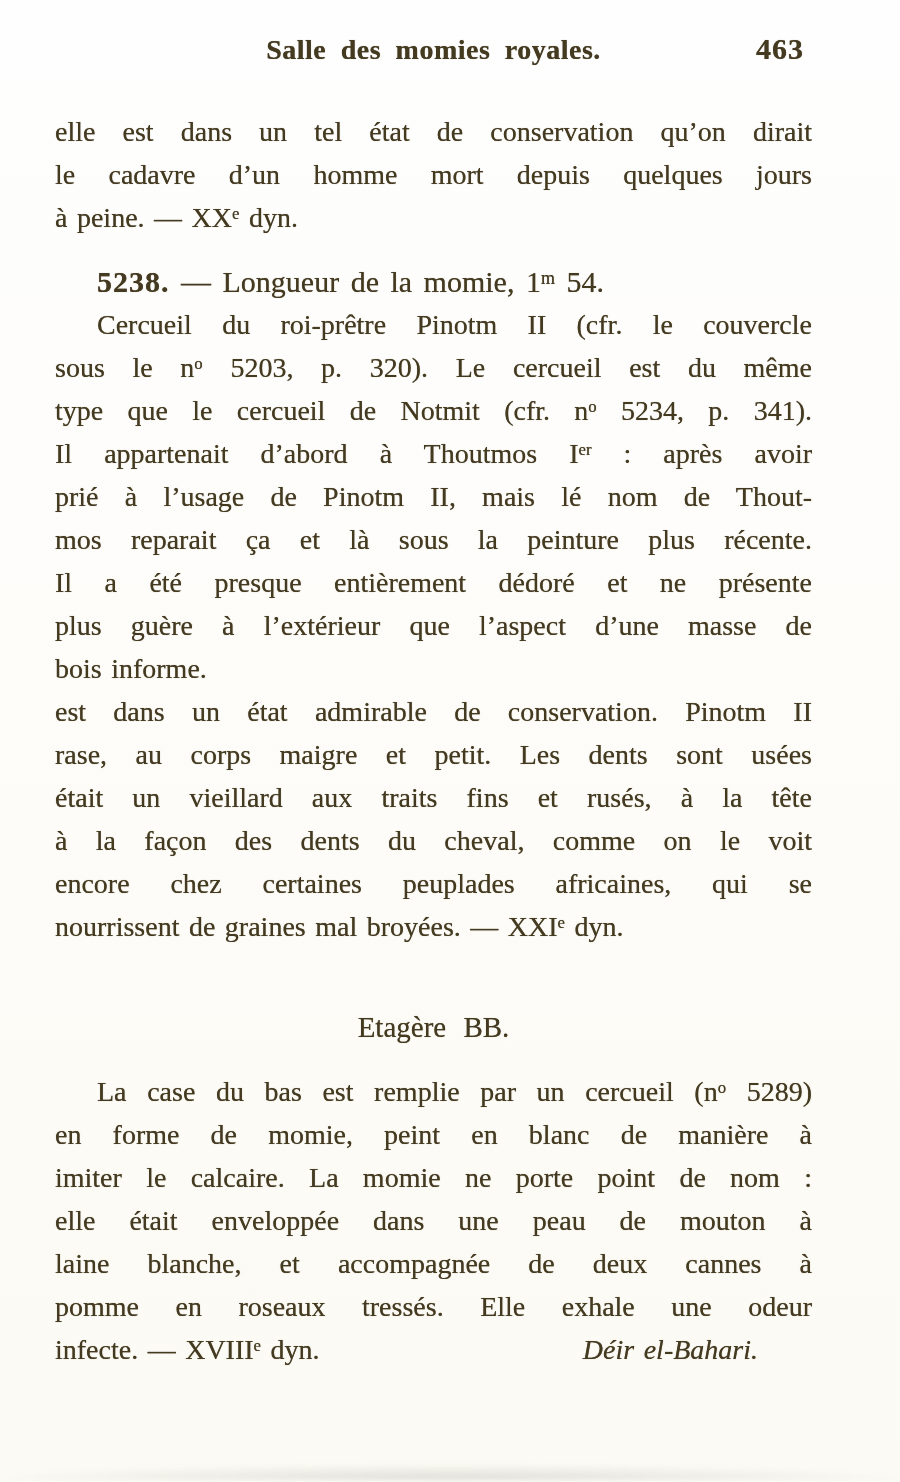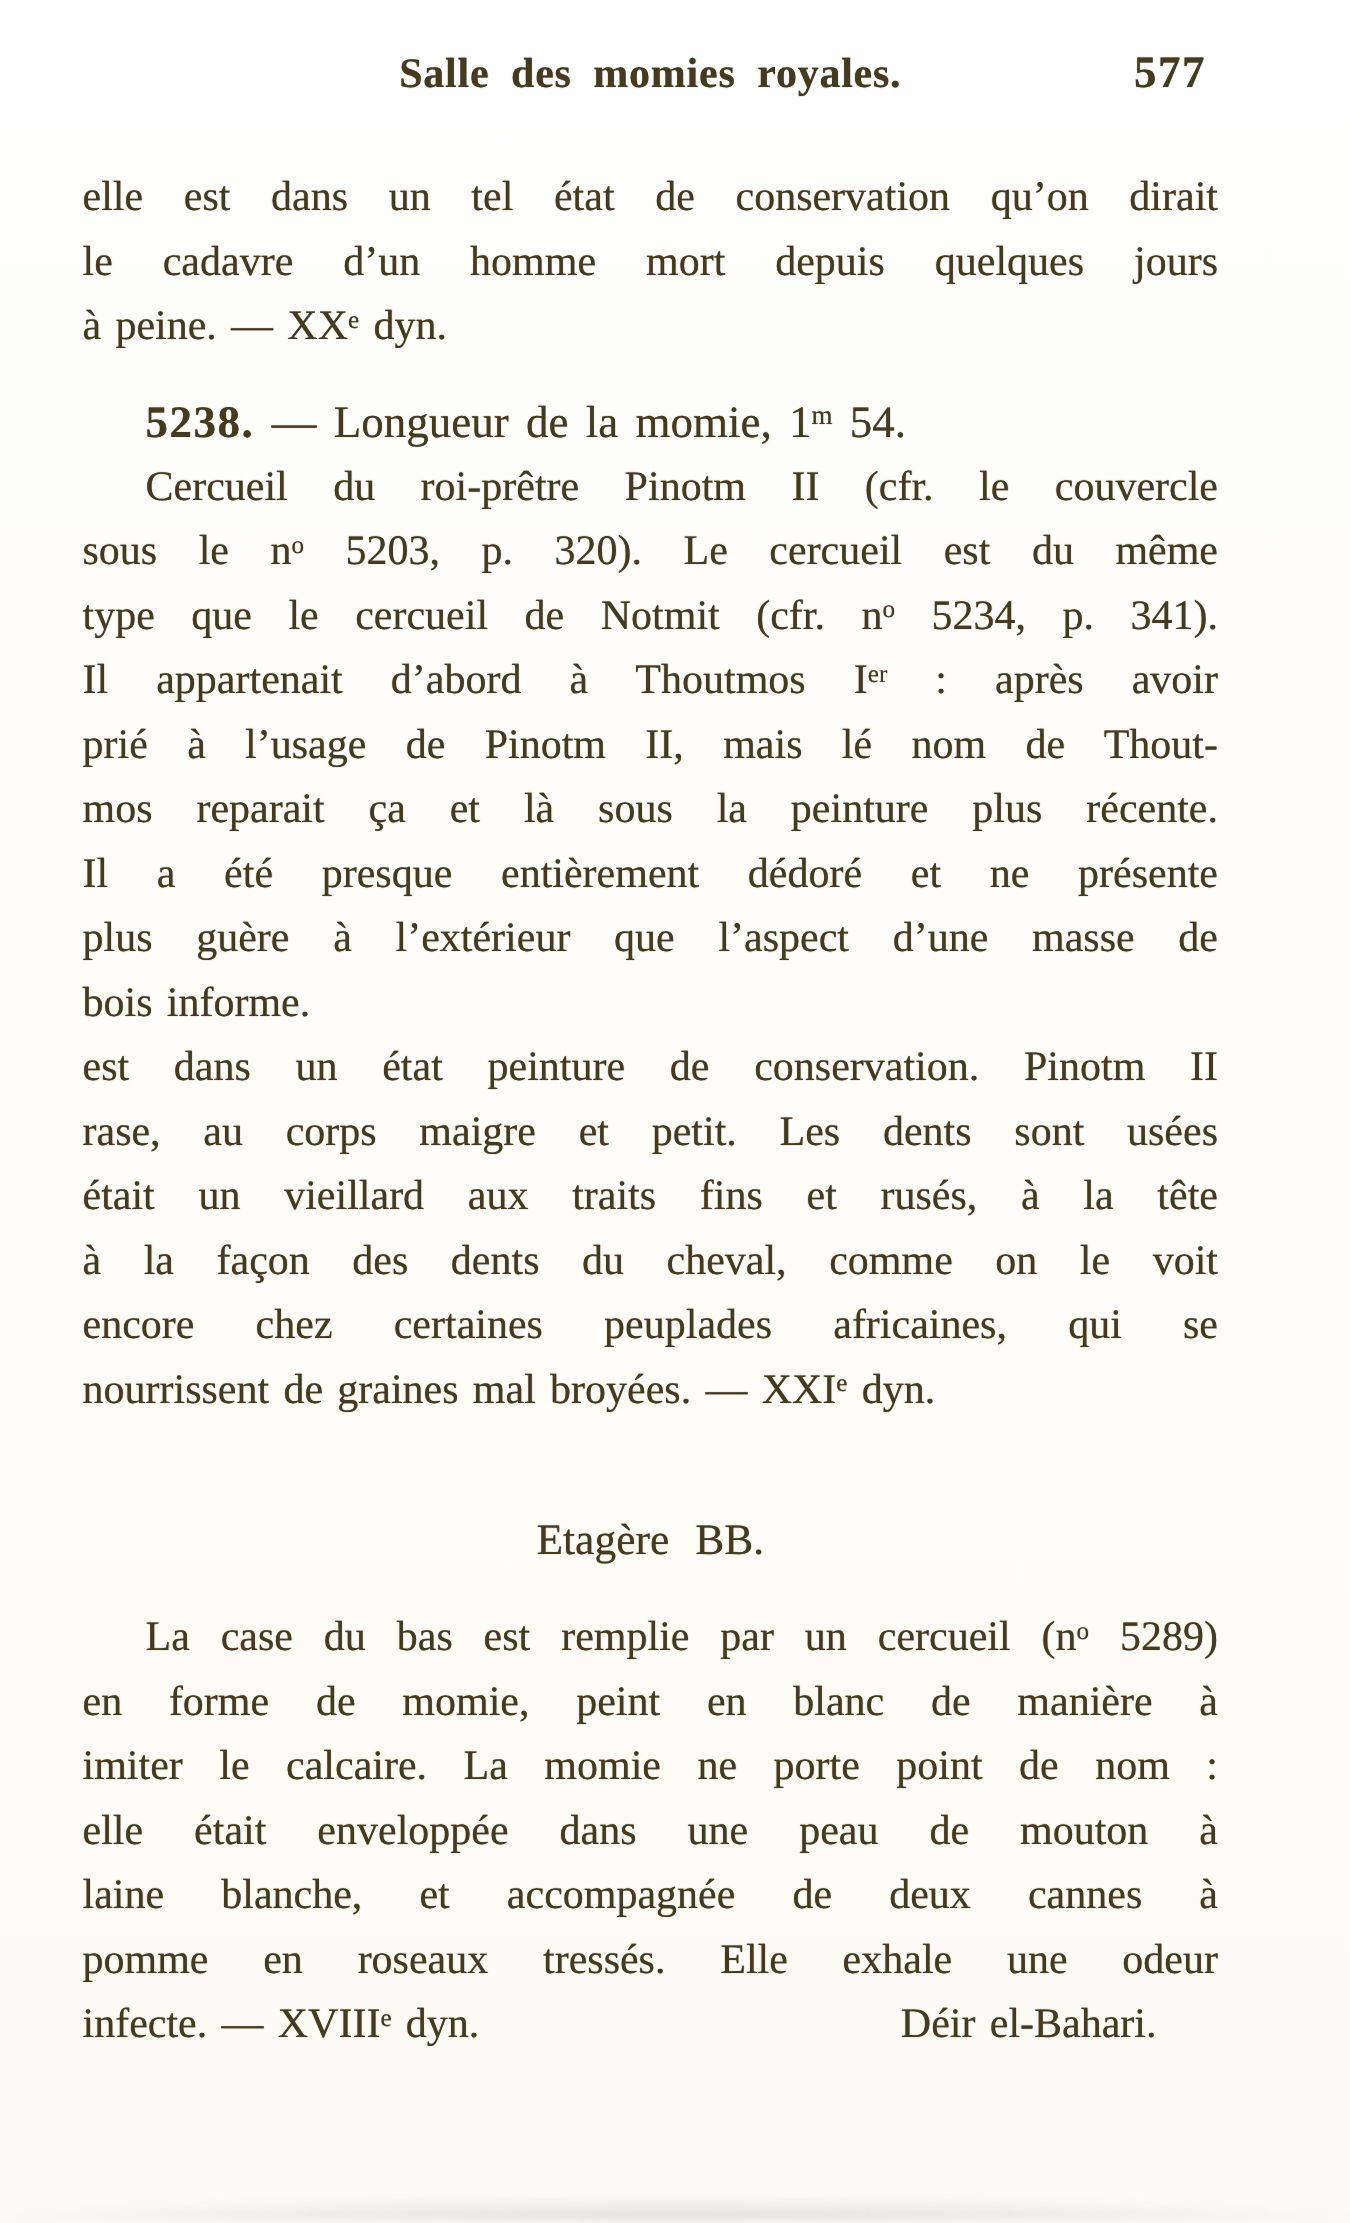--- a/index.html
+++ b/index.html
@@ -76,30 +76,31 @@
     font-size: 29px;
     word-spacing: 10px;
   }
   .line.split {
     display: flex;
     justify-content: space-between;
     text-align: left;
     text-align-last: left;
   }
   .line.split .italic {
-    margin-right: 41px;
+    font-style: italic;
+    margin-right: 54px;
   }
 </style>
 </head>
 <body>
 
 <div class="page">
   <div class="running-header">
     <div class="running-title">Salle des momies royales.</div>
-    <div class="page-number">577</div>
+    <div class="page-number">463</div>
   </div>
   <div class="page-body">
       <div class="block paragraph">
         <div class="line fill">elle est dans un tel état de conservation qu’on dirait</div>
         <div class="line fill">le cadavre d’un homme mort depuis quelques jours</div>
         <div class="line">à peine. — XX<sup>e</sup> dyn.</div>
       </div>
       <div class="block entry_heading">
         <div class="line"><b>5238.</b> — Longueur de la momie, 1<sup>m</sup> 54.</div>
       </div>
@@ -108,21 +109,21 @@
         <div class="line fill">sous le n<sup>o</sup> 5203, p. 320). Le cercueil est du même</div>
         <div class="line fill">type que le cercueil de Notmit (cfr. n<sup>o</sup> 5234, p. 341).</div>
         <div class="line fill">Il appartenait d’abord à Thoutmos I<sup>er</sup> : après avoir</div>
         <div class="line fill">prié à l’usage de Pinotm II, mais lé nom de Thout-</div>
         <div class="line fill">mos reparait ça et là sous la peinture plus récente.</div>
         <div class="line fill">Il a été presque entièrement dédoré et ne présente</div>
         <div class="line fill">plus guère à l’extérieur que l’aspect d’une masse de</div>
         <div class="line">bois informe.</div>
       </div>
       <div class="block paragraph">
-        <div class="line fill">est dans un état peinture de conservation. Pinotm II</div>
+        <div class="line fill">est dans un état admirable de conservation. Pinotm II</div>
         <div class="line fill">rase, au corps maigre et petit. Les dents sont usées</div>
         <div class="line fill">était un vieillard aux traits fins et rusés, à la tête</div>
         <div class="line fill">à la façon des dents du cheval, comme on le voit</div>
         <div class="line fill">encore chez certaines peuplades africaines, qui se</div>
         <div class="line">nourrissent de graines mal broyées. — XXI<sup>e</sup> dyn.</div>
       </div>
       <div class="block section_heading">
         <div class="line">Etagère BB.</div>
       </div>
       <div class="block paragraph">

